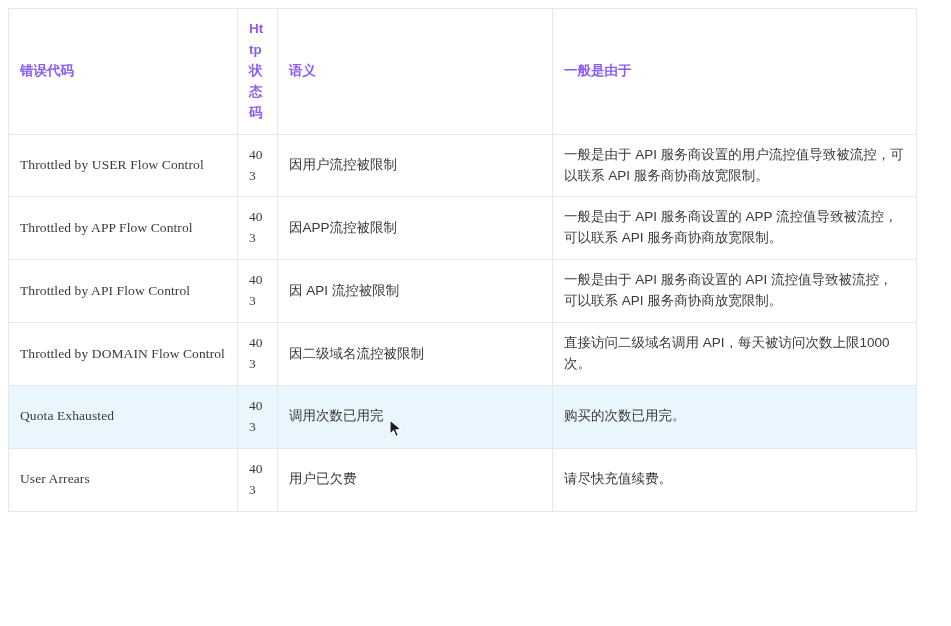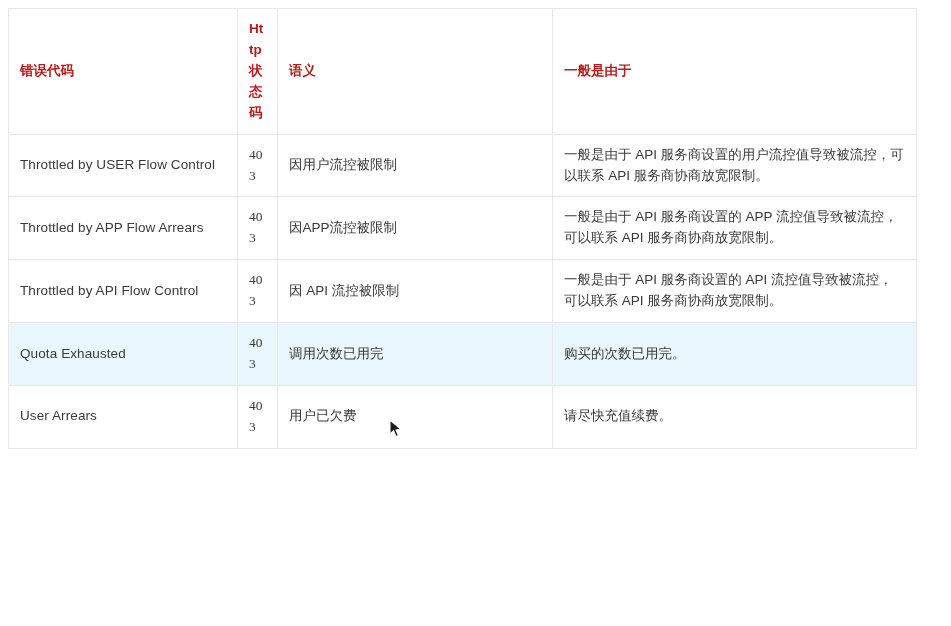--- a/index.html
+++ b/index.html
@@ -53,21 +53,21 @@
     text-align: left;
     font-size: 13.5px;
     line-height: 1.55;
     color: #3a3a3a;
     background: #ffffff;
   }
 
   table.err-table thead th {
     height: 112px;
     font-weight: bold;
-    color: #b91c1c;
+    color: #8b5cf6;
     font-size: 13.5px;
     vertical-align: middle;
   }
 
   
   th.col-status {
     width: 40px;
     padding: 10px 8px;
     word-break: break-all;
     line-height: 1.72;
@@ -76,20 +76,21 @@
     width: 40px;
     padding: 10px 8px;
     word-break: break-all;
     line-height: 1.6;
     color: #3a3a3a;
     font-family: Liberation Serif, serif;
   }
 
   td.col-code {
     letter-spacing: .1px;
+    font-family: Liberation Serif, serif;
   }
   td.col-meaning { }
   td.col-solution { }
 
   tr.row-hover > td {
     background: #eaf6fd;
   }
 
   
   .cursor {
@@ -123,30 +124,36 @@
         </tr>
       </thead>
       <tbody id="table-body">
           <tr>
             <td class="col-code">Throttled by USER Flow Control</td>
             <td class="col-status">403</td>
             <td class="col-meaning">因用户流控被限制</td>
             <td class="col-solution">一般是由于 API 服务商设置的用户流控值导致被流控，可以联系 API 服务商协商放宽限制。</td>
           </tr>
           <tr>
-            <td class="col-code">Throttled by APP Flow Arrears</td>
+            <td class="col-code">Throttled by APP Flow Control</td>
             <td class="col-status">403</td>
             <td class="col-meaning">因APP流控被限制</td>
             <td class="col-solution">一般是由于 API 服务商设置的 APP 流控值导致被流控，可以联系 API 服务商协商放宽限制。</td>
           </tr>
           <tr>
             <td class="col-code">Throttled by API Flow Control</td>
             <td class="col-status">403</td>
             <td class="col-meaning">因 API 流控被限制</td>
             <td class="col-solution">一般是由于 API 服务商设置的 API 流控值导致被流控，可以联系 API 服务商协商放宽限制。</td>
+          </tr>
+          <tr>
+            <td class="col-code">Throttled by DOMAIN Flow Control</td>
+            <td class="col-status">403</td>
+            <td class="col-meaning">因二级域名流控被限制</td>
+            <td class="col-solution">直接访问二级域名调用 API，每天被访问次数上限1000次。</td>
           </tr>
           <tr class="row-hover">
             <td class="col-code">Quota Exhausted</td>
             <td class="col-status">403</td>
             <td class="col-meaning">调用次数已用完</td>
             <td class="col-solution">购买的次数已用完。</td>
           </tr>
           <tr>
             <td class="col-code">User Arrears</td>
             <td class="col-status">403</td>

